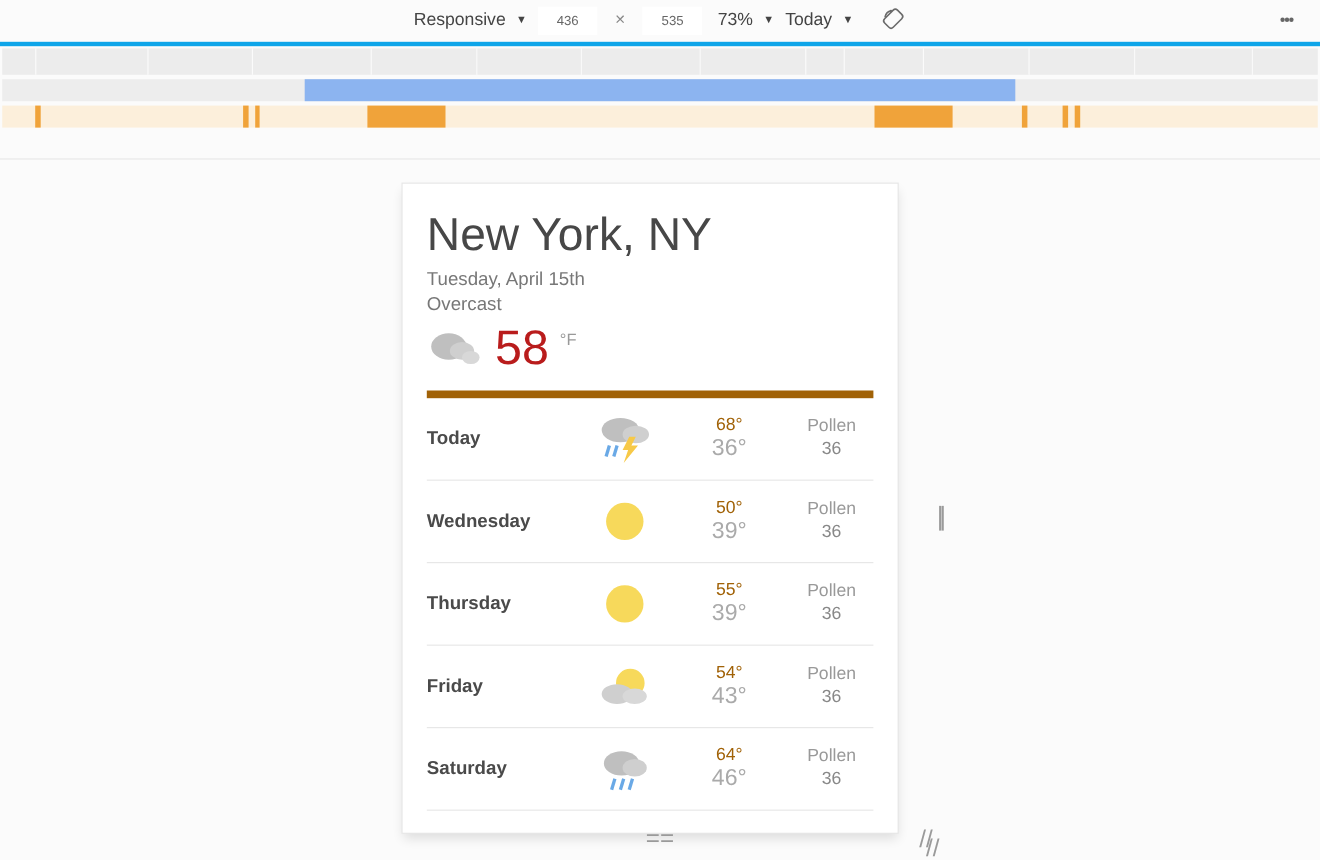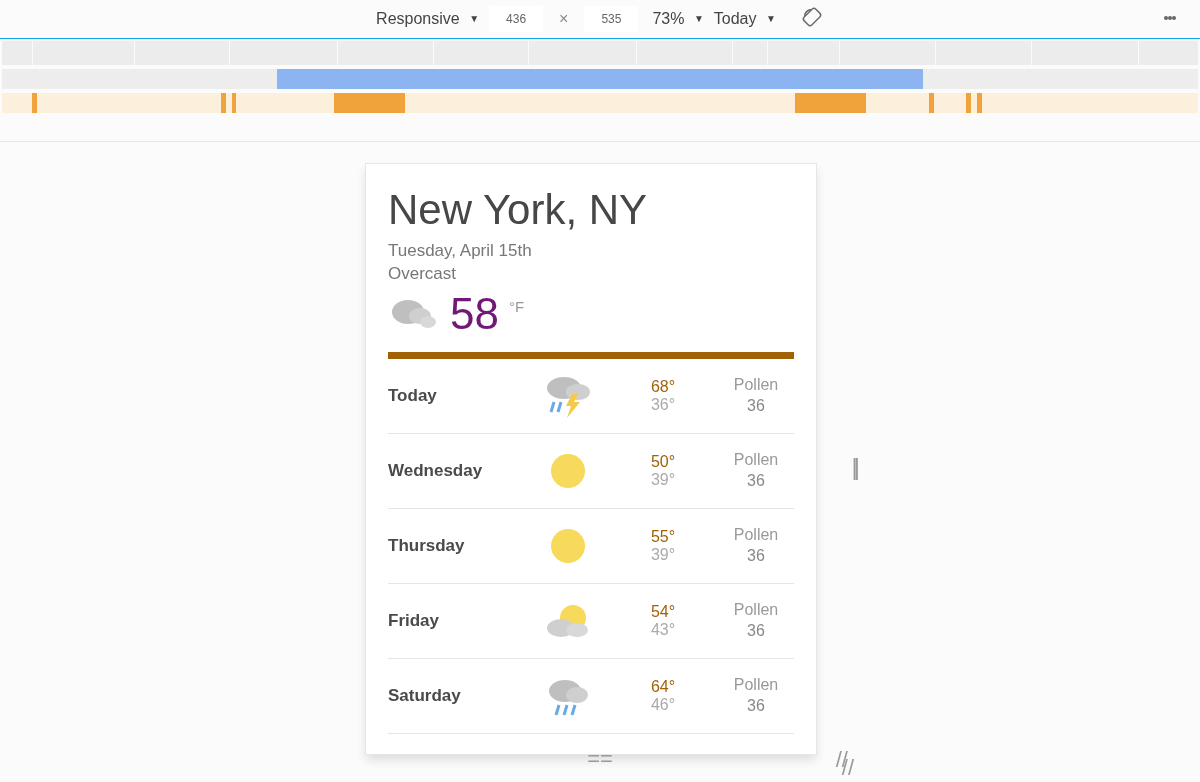--- a/index.html
+++ b/index.html
@@ -8,21 +8,21 @@
     width: 1200px;
     height: 782px;
     font-family: "Helvetica Neue", Arial, sans-serif;
     background: #fbfbfb;
     color: #333;
     overflow: hidden;
   }
   
   .dev-toolbar {
     height: 38px;
-    border-bottom: 1px solid #0ea5e9;
+    border-bottom: 4px solid #0ea5e9;
     background: #fbfbfb;
     display: flex;
     align-items: center;
     justify-content: center;
     font-size: 16px;
     color: #444;
     position: relative;
   }
   .dev-toolbar .group {
     display: flex;
@@ -209,21 +209,21 @@
     padding-bottom: 16px;
   }
   .current-left {
     display: flex;
     align-items: flex-start;
     gap: 10px;
   }
   .current-left .temp {
     font-size: 44px;
     font-weight: 400;
-    color: #701a75;
+    color: #b91c1c;
     line-height: 1;
   }
   .current-left .unit {
     font-size: 15px;
     color: #999;
     margin-top: 6px;
   }
   .current-right {
     margin-left: auto;
     font-size: 16px;
@@ -247,21 +247,21 @@
     font-size: 17px;
     font-weight: 600;
     color: #4a4a4a;
   }
   .frow .icon-cell {
     display: flex;
     justify-content: center;
   }
   .frow .temps { text-align: center; }
   .frow .hi { font-size: 16px; color: #a16207; }
-  .frow .lo { font-size: 16px; color: #aaa; }
+  .frow .lo { font-size: 21px; color: #aaa; }
   .frow .pollen {
     text-align: center;
     color: #999;
     font-size: 16px;
     line-height: 1.3;
   }
   .frow .pollen .pv { color: #888; }
   
   .wicon svg { display:block; }
 </style>

